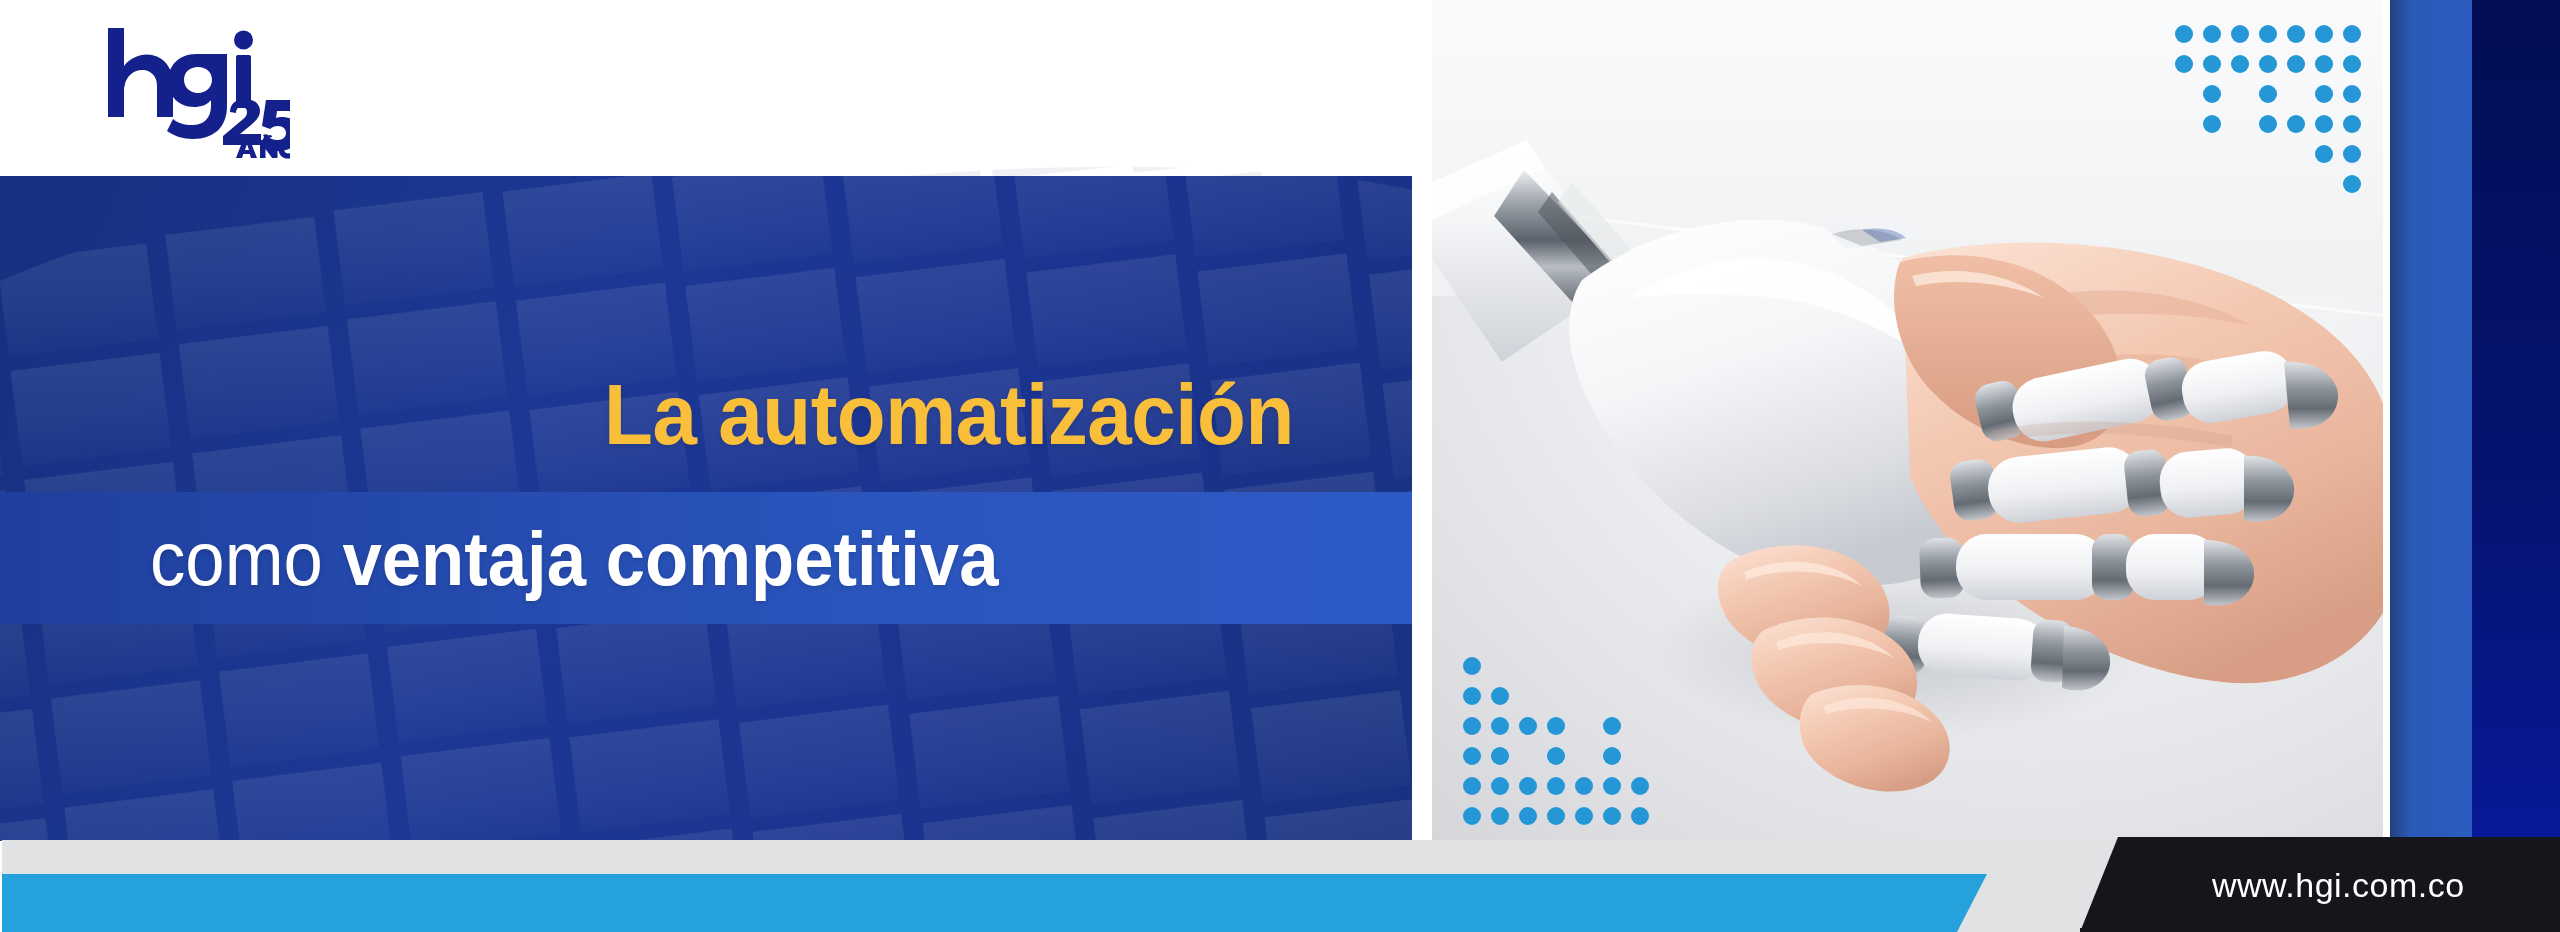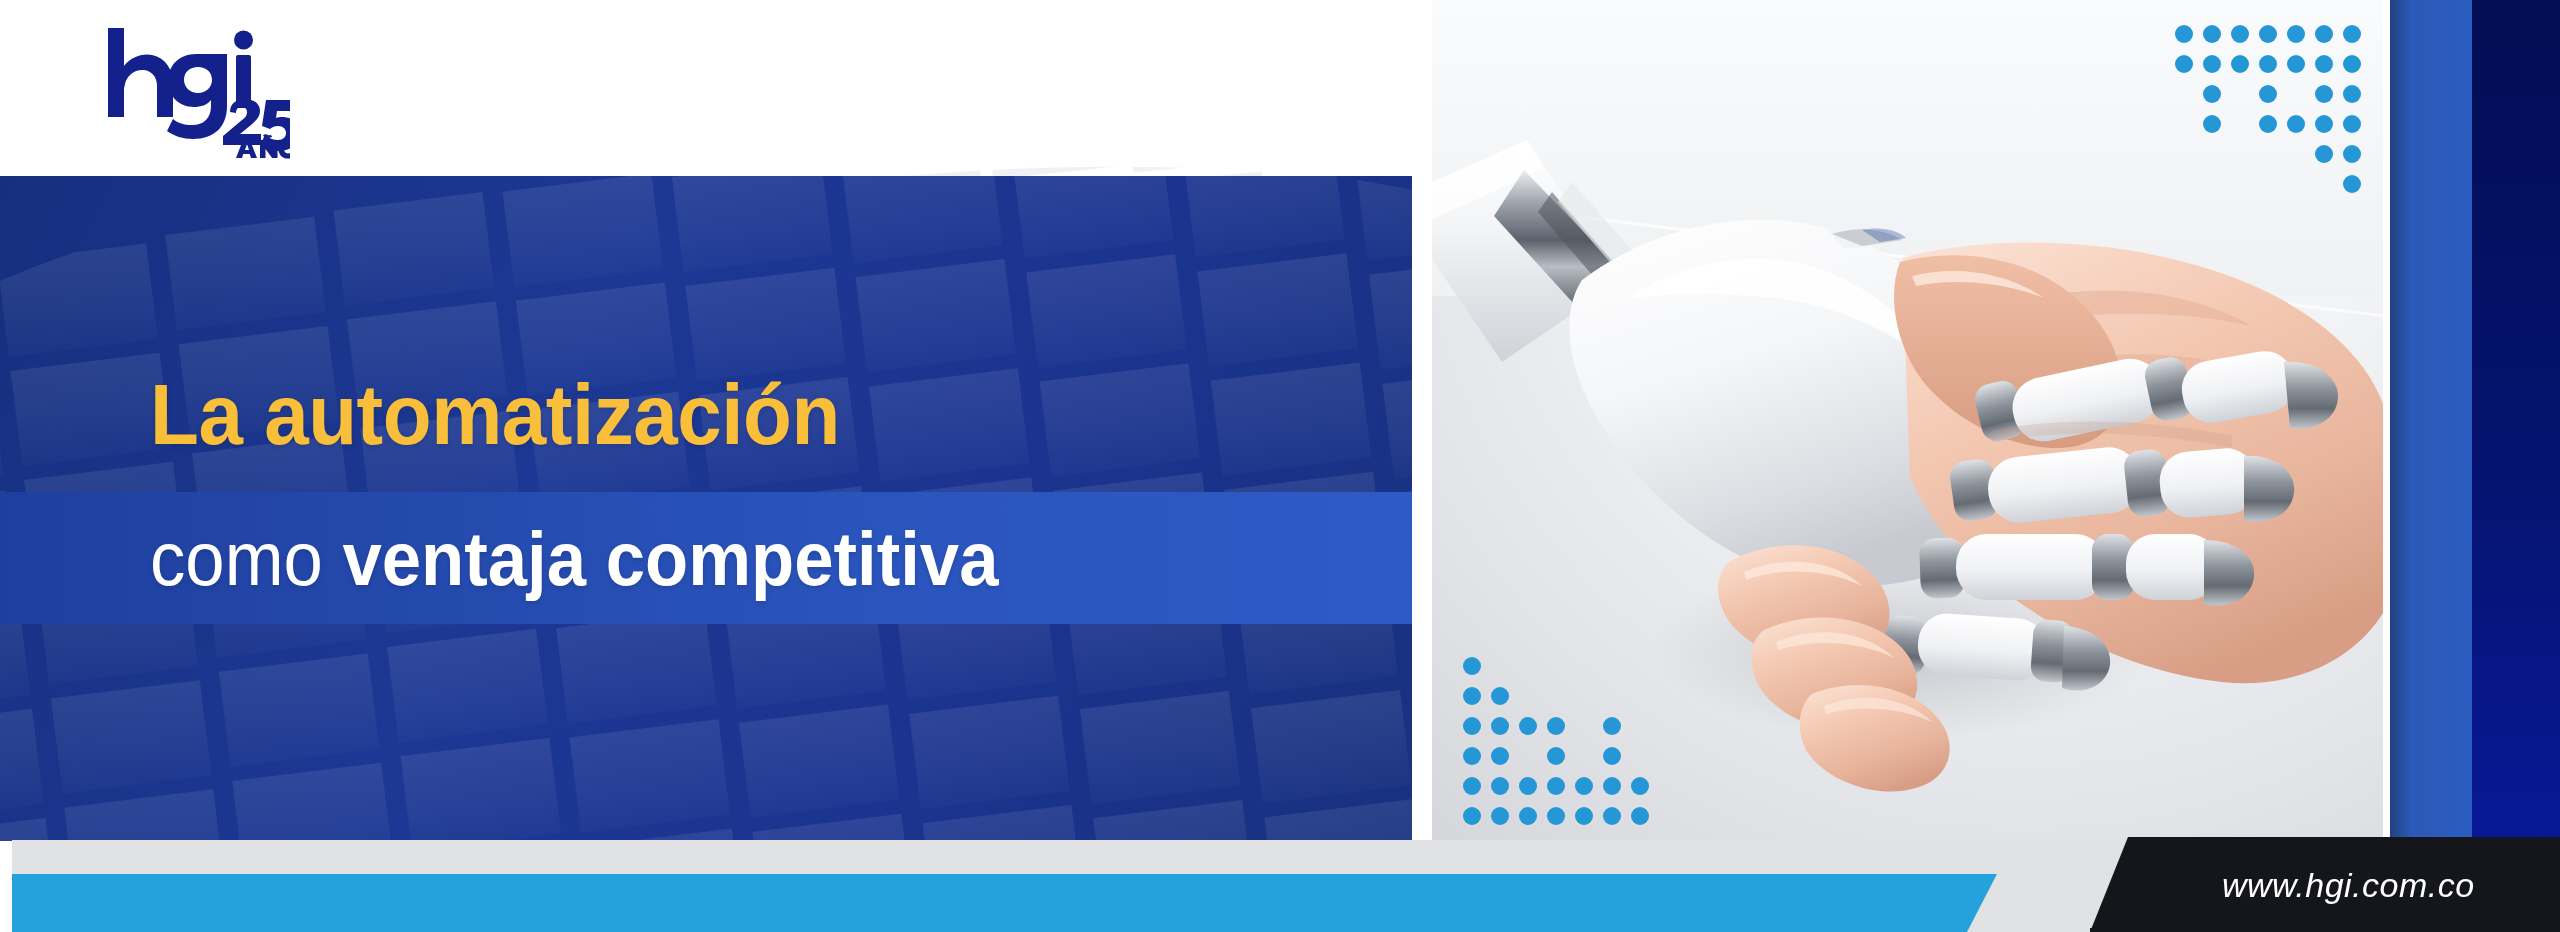--- a/index.html
+++ b/index.html
@@ -7,20 +7,21 @@
   body{
     width:2560px; height:932px;
     font-family:"Liberation Sans", sans-serif;
     overflow:hidden;
   }
   .banner{
     position:relative;
     width:2560px; height:932px;
     overflow:hidden;
     background:#ffffff;
+    text-align:right;
   }
 
   
   .left-col{
     position:absolute; left:0; top:0;
     width:1412px; height:932px;
     background:#ffffff;
     overflow:hidden;
   }
 
@@ -169,22 +170,22 @@
   .strip-gap{
     position:absolute;
     left:2383px; top:0;
     width:8px; height:872px;
     background:#ffffff;
   }
 
   
   .footer{
     position:absolute;
-    left:12px; bottom:0;
-    width:2320px; height:92px;font-style:italic;
+    left:2px; bottom:0;
+    width:2320px; height:92px;
   }
   .footer-gray{
     position:absolute;
     left:0; top:0;
     width:2560px; height:92px;
     background:#e1e2e4;
   }
   .footer-cyan{
     position:absolute;
     left:0; top:34px;

